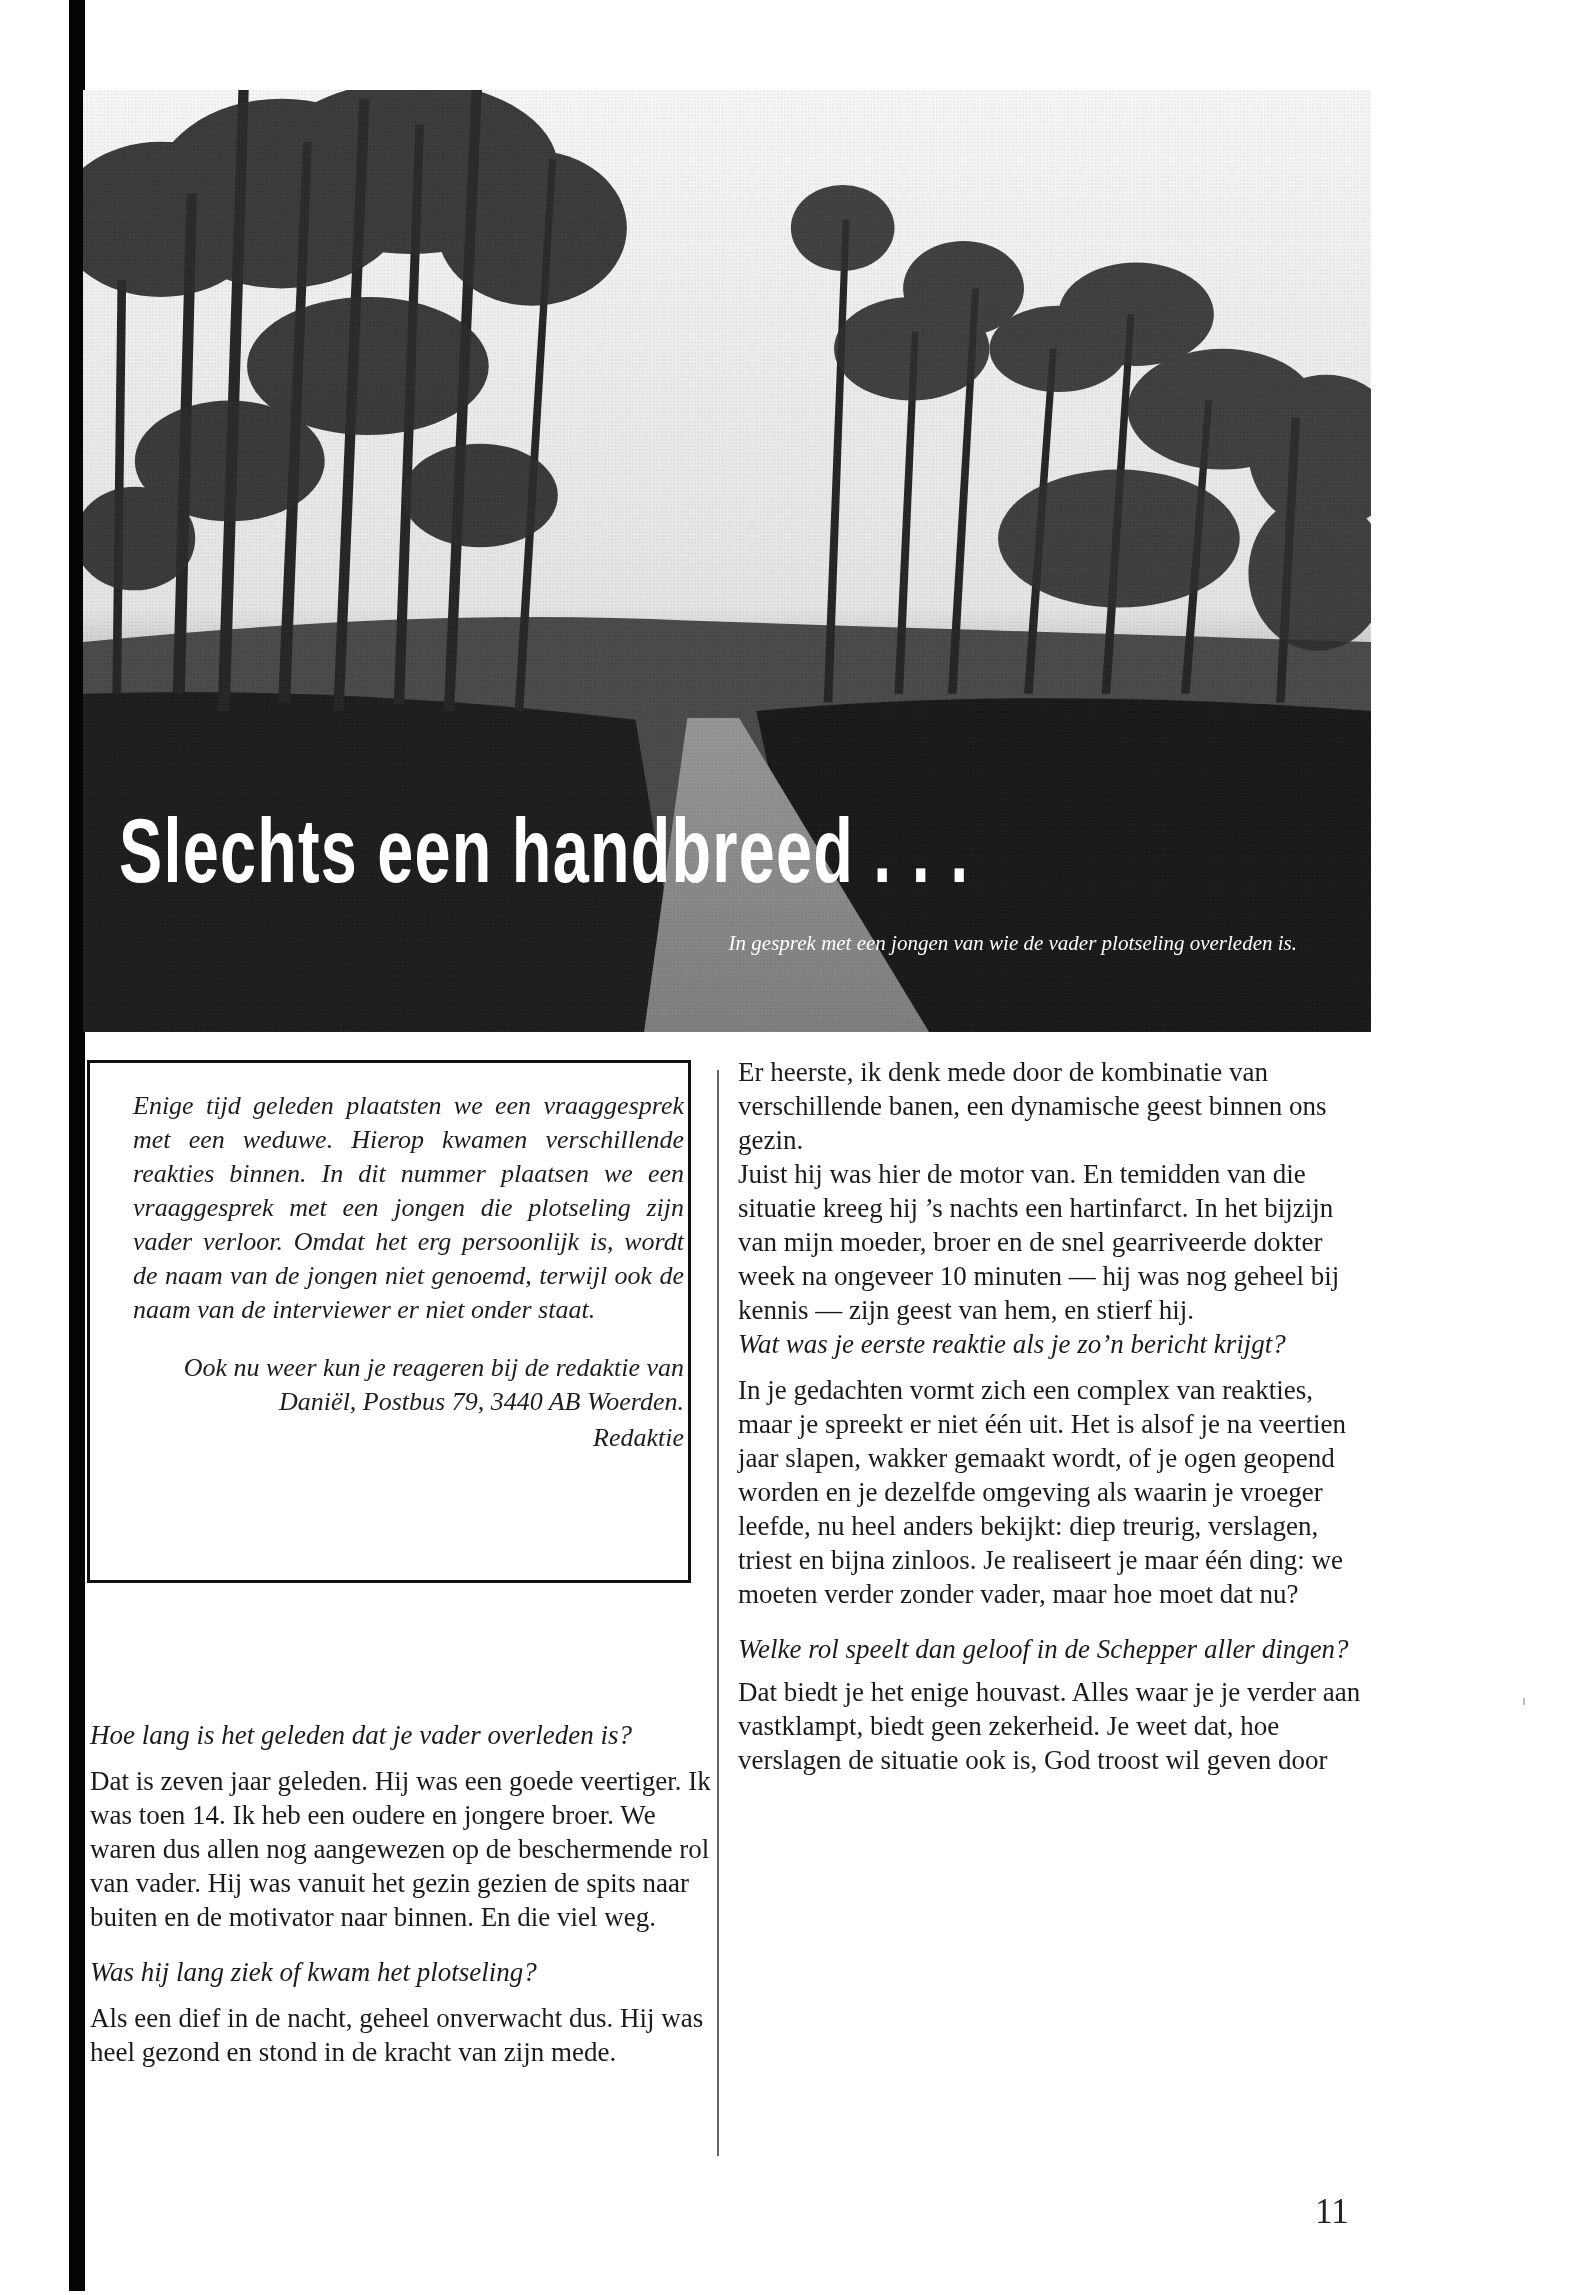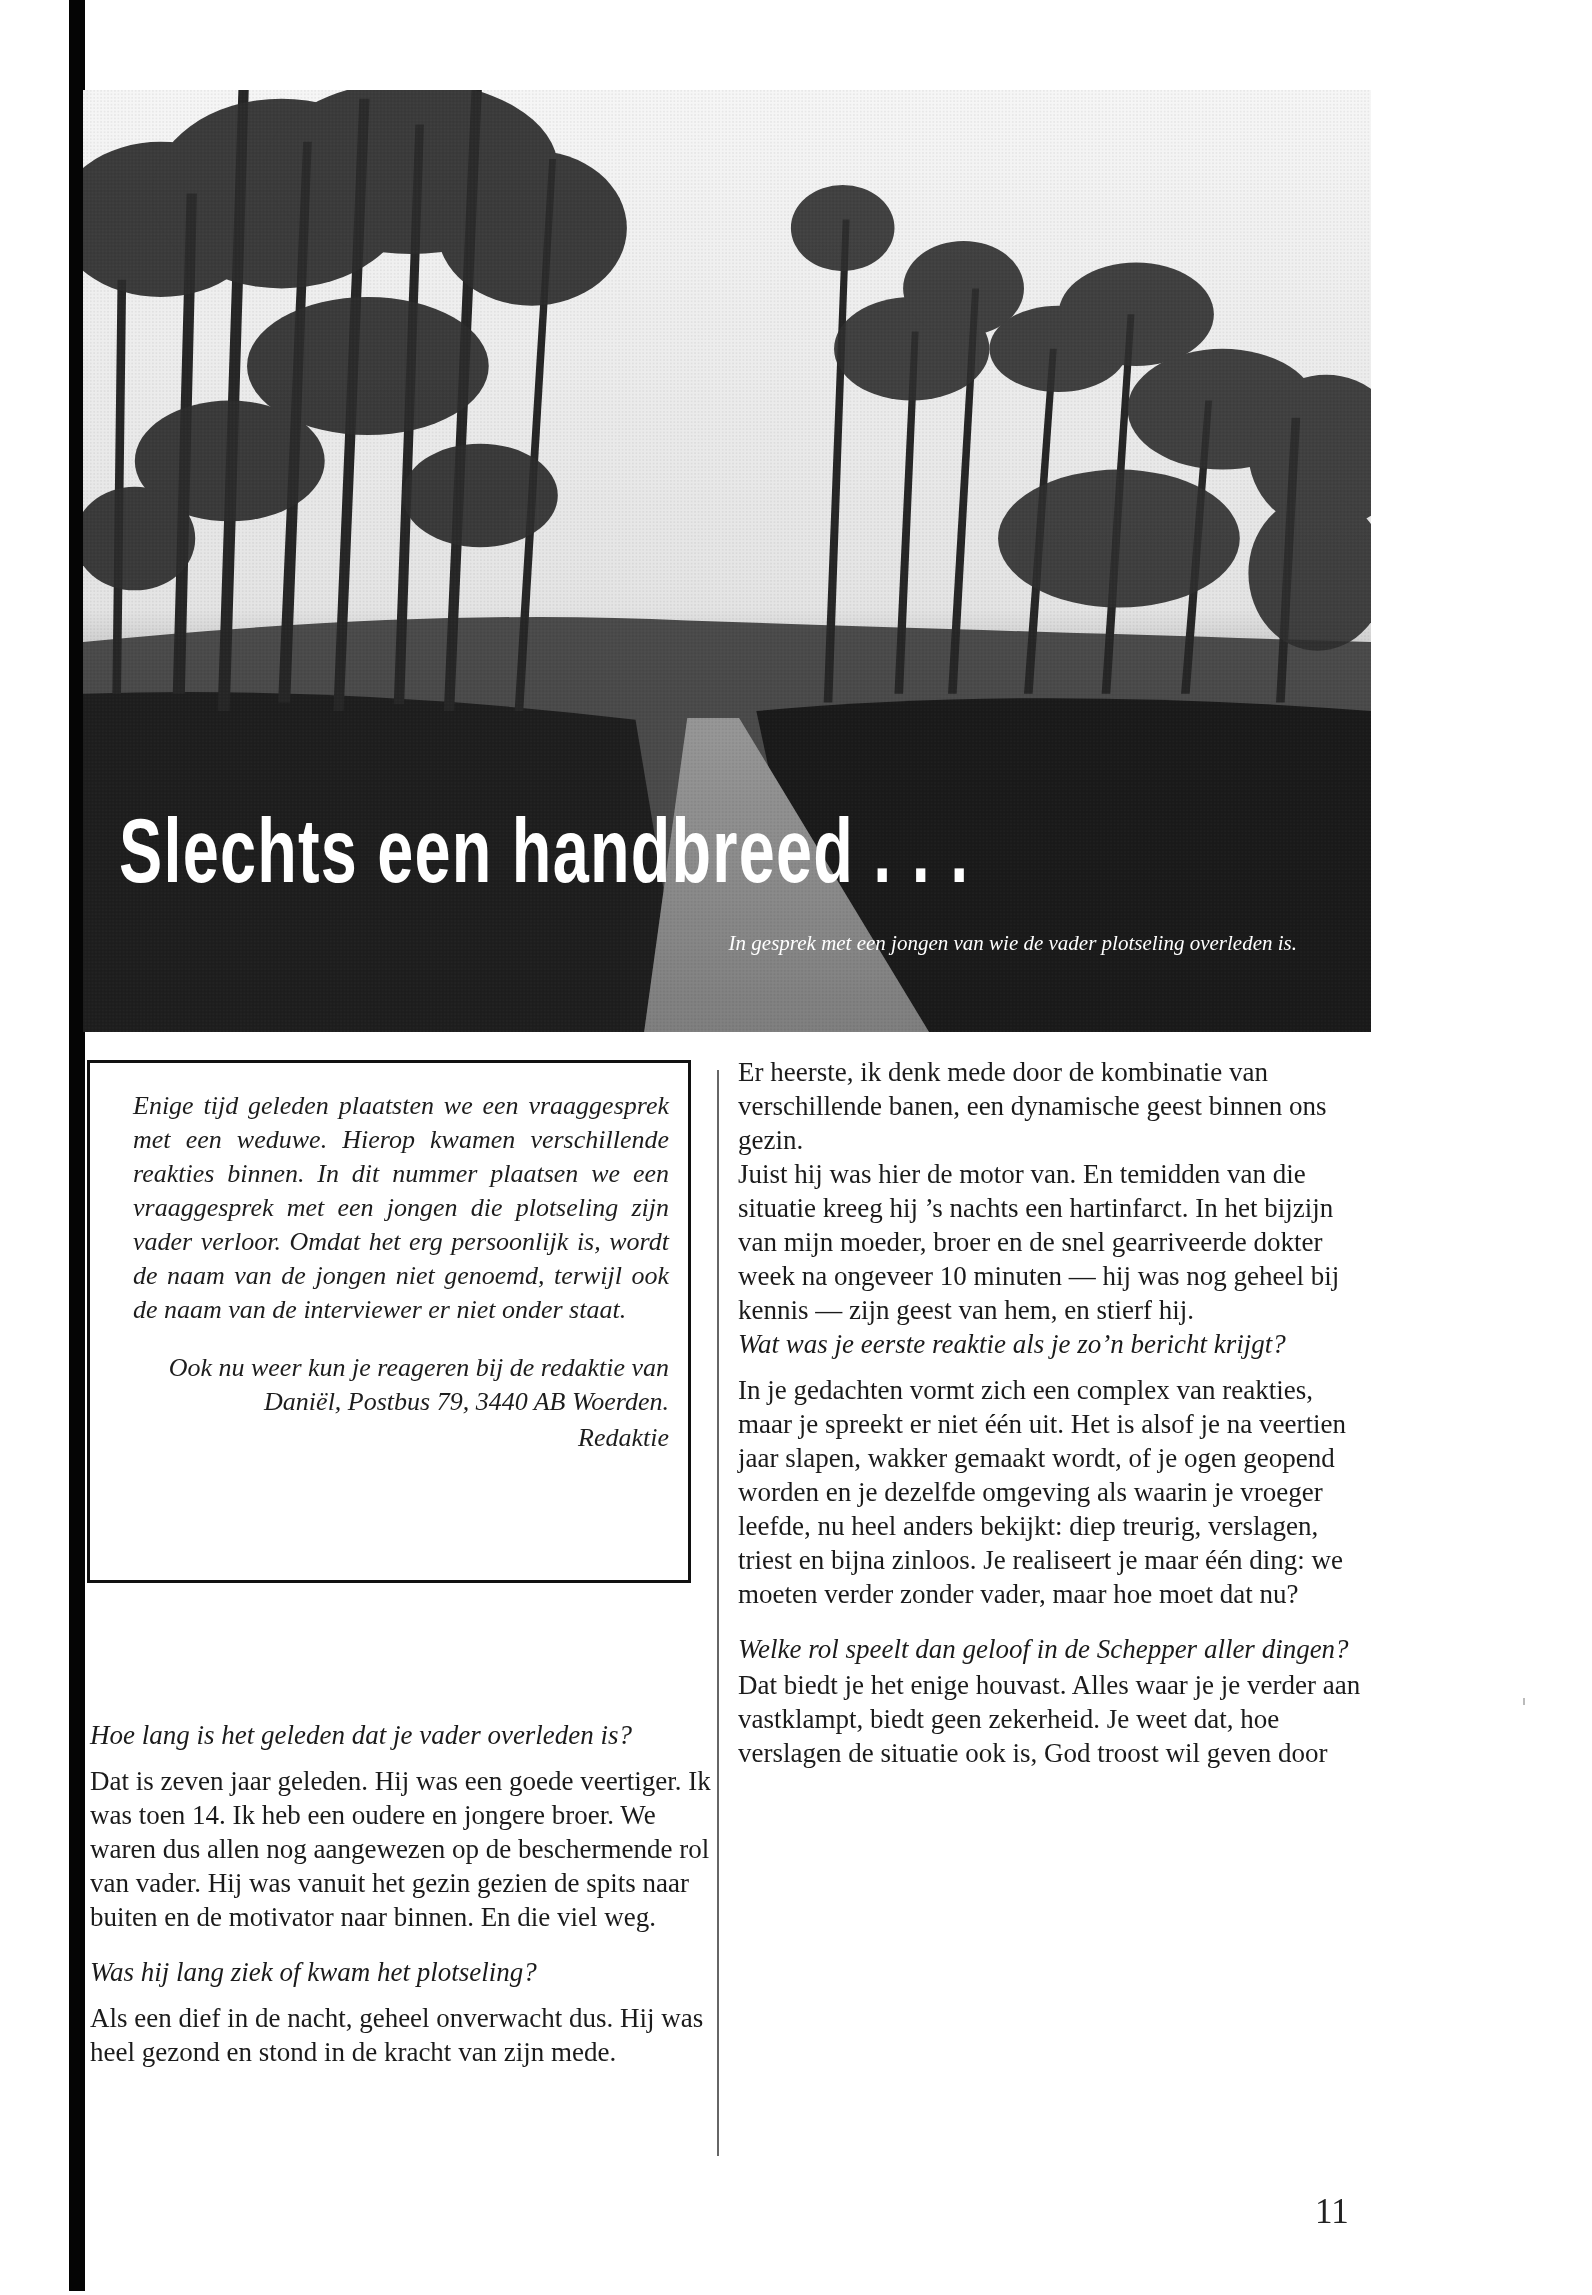--- a/index.html
+++ b/index.html
@@ -40,21 +40,21 @@
       font-style: italic;
       font-size: 21px;
       color: #ffffff;
       white-space: nowrap;
     }
     
     .intro-box {
       position: absolute; left: 87px; top: 1060px; width: 604px; height: 523px;
       border: 3.5px solid #111;
       box-sizing: border-box;
-      padding: 26px 19px 0 43px;
+      padding: 26px 4px 0 43px;
       font-style: italic;
       font-size: 26px;
       line-height: 34px;
       color: #1d1d1d;
     }
     .intro-box p { margin: 0; text-align: justify; }
     .intro-sign { text-align: right; margin-top: 1.7px; }
     
     .col {
       position: absolute;
@@ -173,19 +173,19 @@
   <p class="a">Als een dief in de nacht, geheel onverwacht dus. Hij was heel gezond en stond in de kracht van zijn mede.</p>
 </div>
 
 <div class="divider"></div>
 
 <div class="col col-right">
   <p class="a-tight">Er heerste, ik denk mede door de kombinatie van verschillende banen, een dynamische geest binnen ons gezin.</p>
   <p class="a-tight">Juist hij was hier de motor van. En temidden van die situatie kreeg hij ’s nachts een hartinfarct. In het bijzijn van mijn moeder, broer en de snel gearriveerde dokter week na ongeveer 10 minuten — hij was nog geheel bij kennis — zijn geest van hem, en stierf hij.</p>
   <p class="q">Wat was je eerste reaktie als je zo’n bericht krijgt?</p>
   <p class="a">In je gedachten vormt zich een complex van reakties, maar je spreekt er niet één uit. Het is alsof je na veertien jaar slapen, wakker gemaakt wordt, of je ogen geopend worden en je dezelfde omgeving als waarin je vroeger leefde, nu heel anders bekijkt: diep treurig, verslagen, triest en bijna zinloos. Je realiseert je maar één ding: we moeten verder zonder vader, maar hoe moet dat nu?</p>
-  <p class="q" style="margin-bottom:2px;">Welke rol speelt dan geloof in de Schepper aller dingen?</p>
+  <p class="q" style="margin-bottom:9px;">Welke rol speelt dan geloof in de Schepper aller dingen?</p>
   <p class="a">Dat biedt je het enige houvast. Alles waar je je verder aan vastklampt, biedt geen zekerheid. Je weet dat, hoe verslagen de situatie ook is, God troost wil geven door</p>
 </div>
 
 <div class="page-number">11</div>
 <div class="speck"></div>
 
 
 </body></html>

